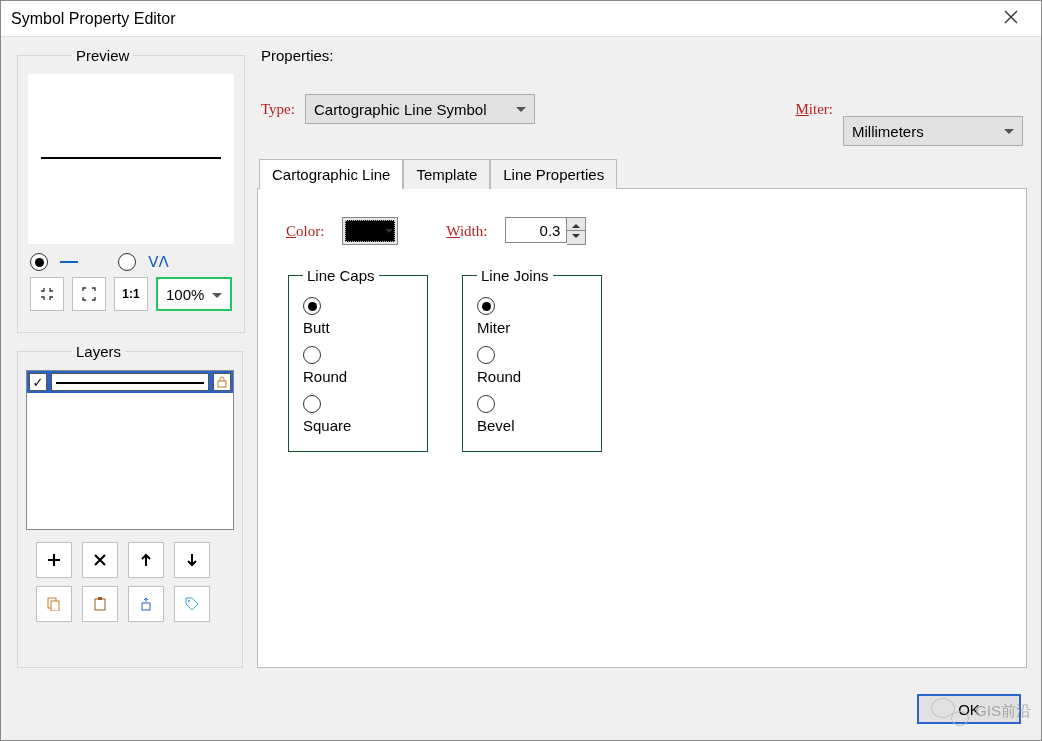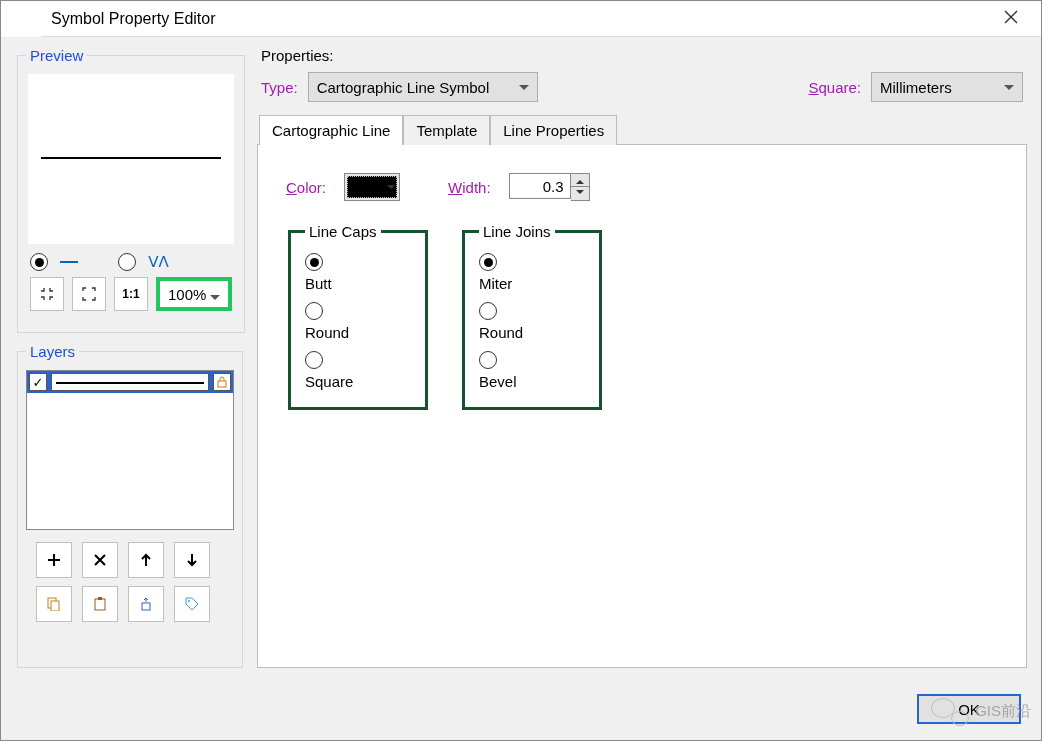--- a/index.html
+++ b/index.html
@@ -2,34 +2,34 @@
 <html><head>
 <meta charset="utf-8">
 <style>
   * { box-sizing: border-box; font-family: "Segoe UI", Tahoma, sans-serif; font-size: 15px; }
   html,body { margin:0; padding:0; background:#fff; }
   .window {
     width:1042px; height:741px; border:1px solid #888; background:#fff; position:relative;
   }
   .titlebar {
     height:36px; display:flex; align-items:center; padding:0 10px;
-    border-bottom:1px solid #ddd; background:#fff;margin-left:40px;
+    border-bottom:1px solid #ddd; background:#fff;
   }
   .titlebar .title { flex:1; font-size:16px; color:#000; }
   .titlebar .close { width:40px; text-align:center; font-size:16px; cursor:pointer; }
 
   .body {
     display:flex; padding:10px 14px; gap:12px; height:calc(100% - 36px - 62px);
     background:#f0f0f0;
   }
 
   fieldset.panel, .panel-g {
     border:1px solid #d6d6d6; background:#f0f0f0; padding:8px;
   }
-  fieldset.panel > legend { padding:0 4px; color:#1d4ed8; }
+  fieldset.panel > legend { padding:0 4px; color:#000000;margin-left:46px; }
 
   .left-col { width:230px; display:flex; flex-direction:column; gap:10px; }
   .preview { height:286px; position:relative; }
   .preview-canvas {
     background:#fff; border:1px solid #fff; height:170px; margin:2px; position:relative;
   }
   .preview-line { position:absolute; left:12px; right:12px; top:82px; border-top:2px solid #000; }
 
   .preview-modes { display:flex; gap:40px; padding:6px 4px 4px; align-items:center; }
   .radio-dot {
@@ -39,21 +39,21 @@
   .radio-dot.checked::after{content:"";width:9px;height:9px;background:#000;border-radius:50%;}
   .mode-line { display:inline-block;width:18px;border-top:2px solid #1060c0;margin-left:8px;vertical-align:middle;}
   .mode-zig { display:inline-block;margin-left:8px;color:#1060c0;vertical-align:middle;font-size:15px;}
 
   .tool-row { display:flex; gap:8px; padding:2px 4px; align-items:center; }
   .icon-btn {
     width:34px;height:34px;border:1px solid #bfbfbf;background:#fff;display:inline-flex;
     align-items:center;justify-content:center;cursor:pointer;font-size:14px;
   }
   .zoom-select {
-    height:34px;border:4px solid #22c55e;background:#fff;padding:0 22px 0 8px;display:inline-flex;
+    height:34px;border:2px solid #22c55e;background:#fff;padding:0 22px 0 8px;display:inline-flex;
     align-items:center;cursor:pointer;position:relative;min-width:76px;
   }
   .zoom-select::after{content:"";position:absolute;right:8px;top:14px;border:5px solid transparent;border-top-color:#555;}
 
   .layers { flex:1; display:flex; flex-direction:column; }
   .layers-list {
     background:#fff;border:1px solid #888;height:160px;margin:2px 0 8px;overflow:auto;
   }
   .layer-row{
     display:flex;align-items:center;gap:4px;padding:2px;background:#2a63c9;color:#fff;
@@ -64,21 +64,21 @@
   .layer-lock{width:18px;height:18px;border:1px solid #555;background:#fff;display:inline-flex;align-items:center;justify-content:center;}
   .layer-lock svg{width:12px;height:12px;}
 
   .layer-btns{display:flex;gap:10px;padding:4px 10px;}
   .layer-btns .icon-btn{width:36px;height:36px;}
 
   
   .right-col{flex:1;display:flex;flex-direction:column;}
   .props-label{padding:0 4px 2px;}
   .type-row{display:flex;align-items:center;gap:10px;padding:6px 4px 12px;}
-  .label{color:#a21caf;}
+  .label{color:#b91c1c;font-family:Liberation Serif, serif;}
   .underline-first::first-letter{text-decoration:underline;}
   .dropdown{
     height:30px;border:1px solid #adadad;background:#e1e1e1;padding:0 28px 0 8px;display:inline-flex;
     align-items:center;cursor:pointer;position:relative;
   }
   .dropdown::after{content:"";position:absolute;right:8px;top:12px;border:5px solid transparent;border-top-color:#555;}
 
   .tabs-wrap{flex:1;display:flex;flex-direction:column;}
   .tabstrip{display:flex;gap:0;padding-left:2px;}
   .tab{
@@ -101,21 +101,21 @@
   .spinner input{
     width:62px;height:26px;border:1px solid #888;text-align:right;padding:0 6px;font-size:15px;
   }
   .spinner .spins{display:flex;flex-direction:column;border:1px solid #888;border-left:none;}
   .spinner .spins button{width:18px;height:13px;border:none;background:#e6e6e6;cursor:pointer;padding:0;display:flex;align-items:center;justify-content:center;}
   .spinner .spins button:first-child{border-bottom:1px solid #888;}
   .tri-up{border:4px solid transparent;border-bottom-color:#333;}
   .tri-down{border:4px solid transparent;border-top-color:#333;}
 
   .cap-join{display:flex;gap:30px;}
-  fieldset.group{border:3px solid #14532d;padding:8px 14px 12px;background:#fff;min-width:140px;}
+  fieldset.group{border:1px solid #14532d;padding:8px 14px 12px;background:#fff;min-width:140px;}
   fieldset.group legend{padding:0 4px;}
   .radio-row{display:flex;align-items:flex-start;gap:4px;padding:5px 0;cursor:pointer;flex-direction:column;}
 
   .footer{
     position:absolute;left:0;right:0;bottom:0;height:62px;display:flex;align-items:center;
     justify-content:flex-end;gap:14px;padding:0 20px;background:#f0f0f0;
   }
   .push-btn{
     width:104px;height:30px;border:1px solid #8a8a8a;background:#e1e1e1;cursor:pointer;
     display:inline-flex;align-items:center;justify-content:center;
@@ -248,22 +248,22 @@
 
     <div class="right-col">
       <div class="props-label">Properties:</div>
 
       <div class="type-row">
         <span class="label">Type:</span>
         <span class="dropdown" style="width:230px;">
           <span>Cartographic Line Symbol</span>
         </span>
         <span style="flex:1"></span>
-        <span class="label underline-first">Square:</span>
-        <span class="dropdown" style="width:152px;">
+        <span class="label underline-first">Miter:</span>
+        <span class="dropdown" style="width:180px;margin-top:44px;">
           <span>Millimeters</span>
         </span>
       </div>
 
       <div class="tabs-wrap">
         <div class="tabstrip">
           <div class="tab active"><span>Cartographic Line</span></div>
           <div class="tab"><span>Template</span></div>
           <div class="tab"><span>Line Properties</span></div>
         </div>

